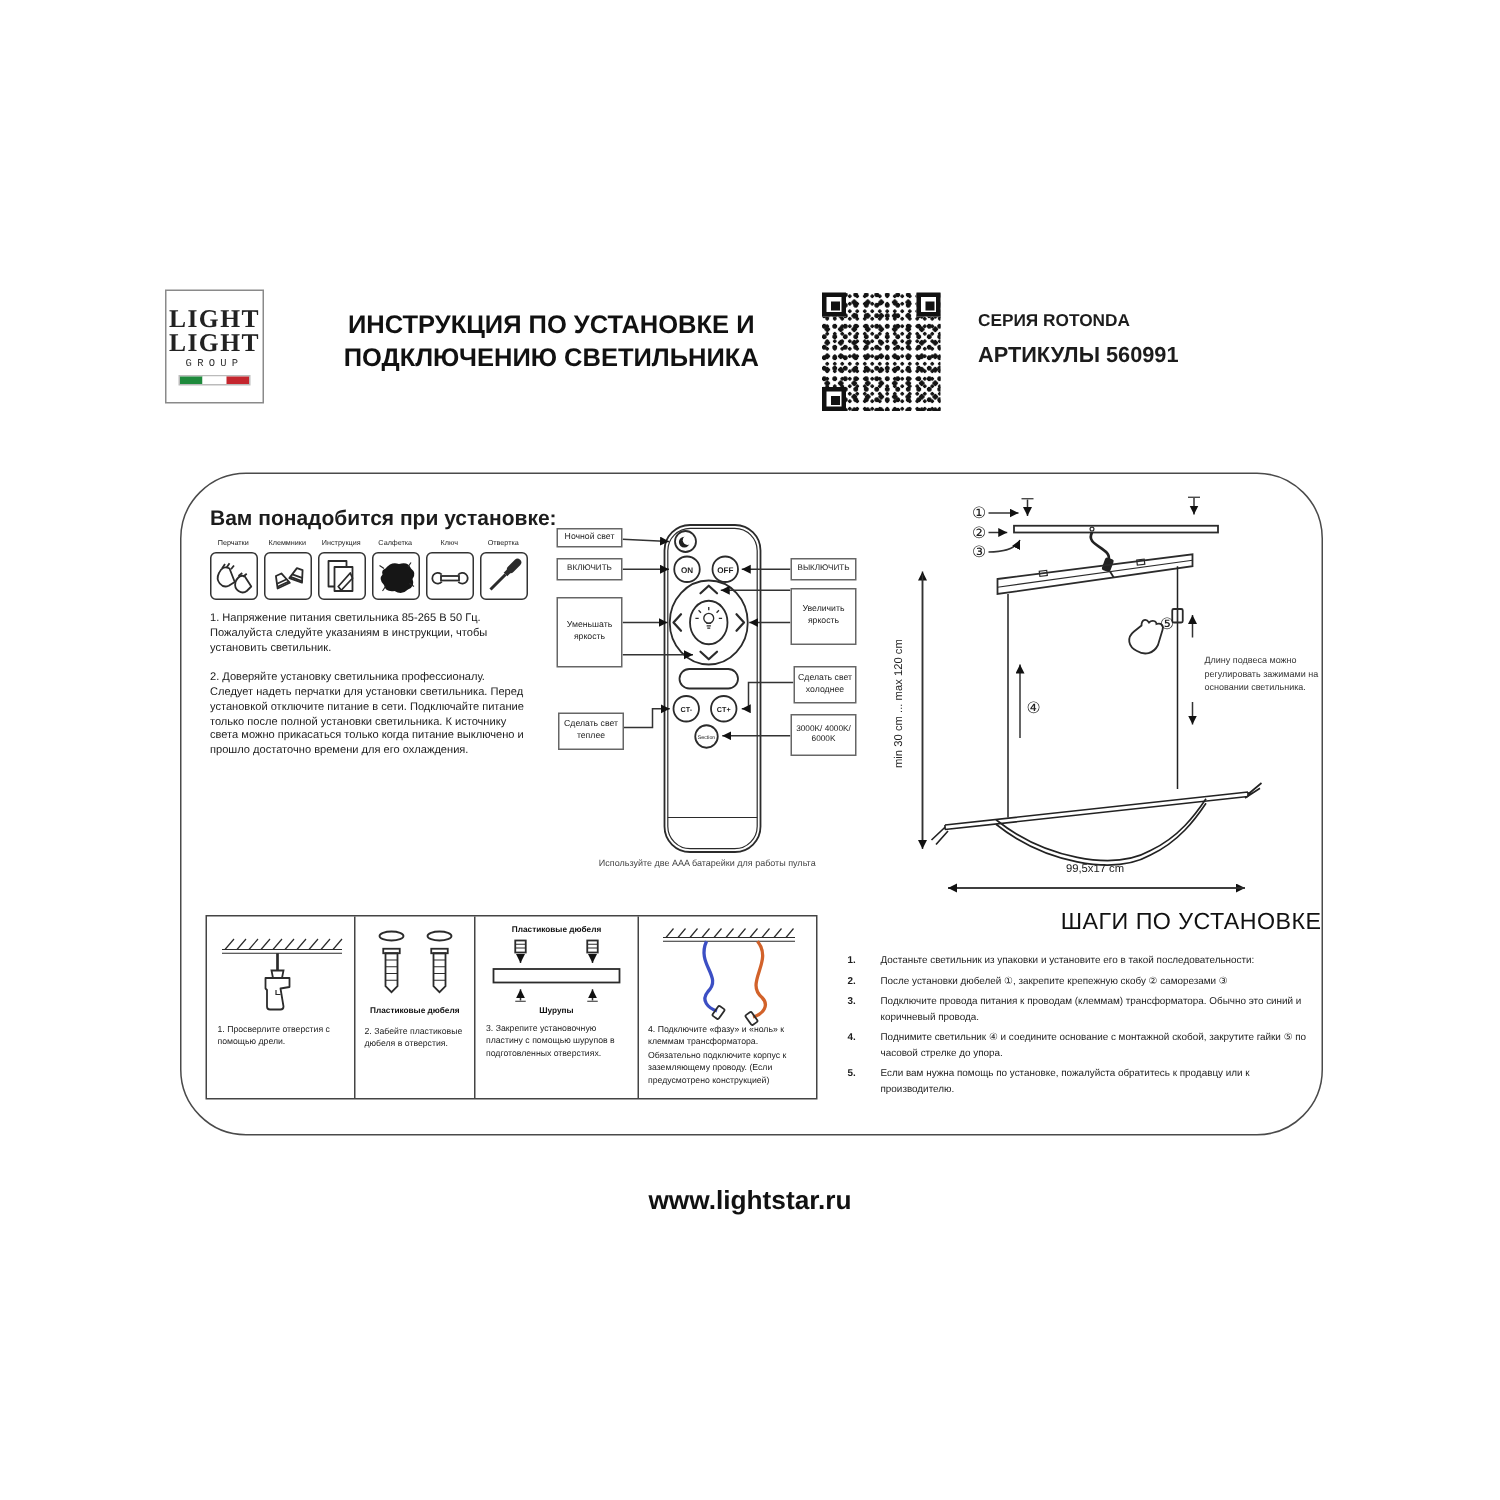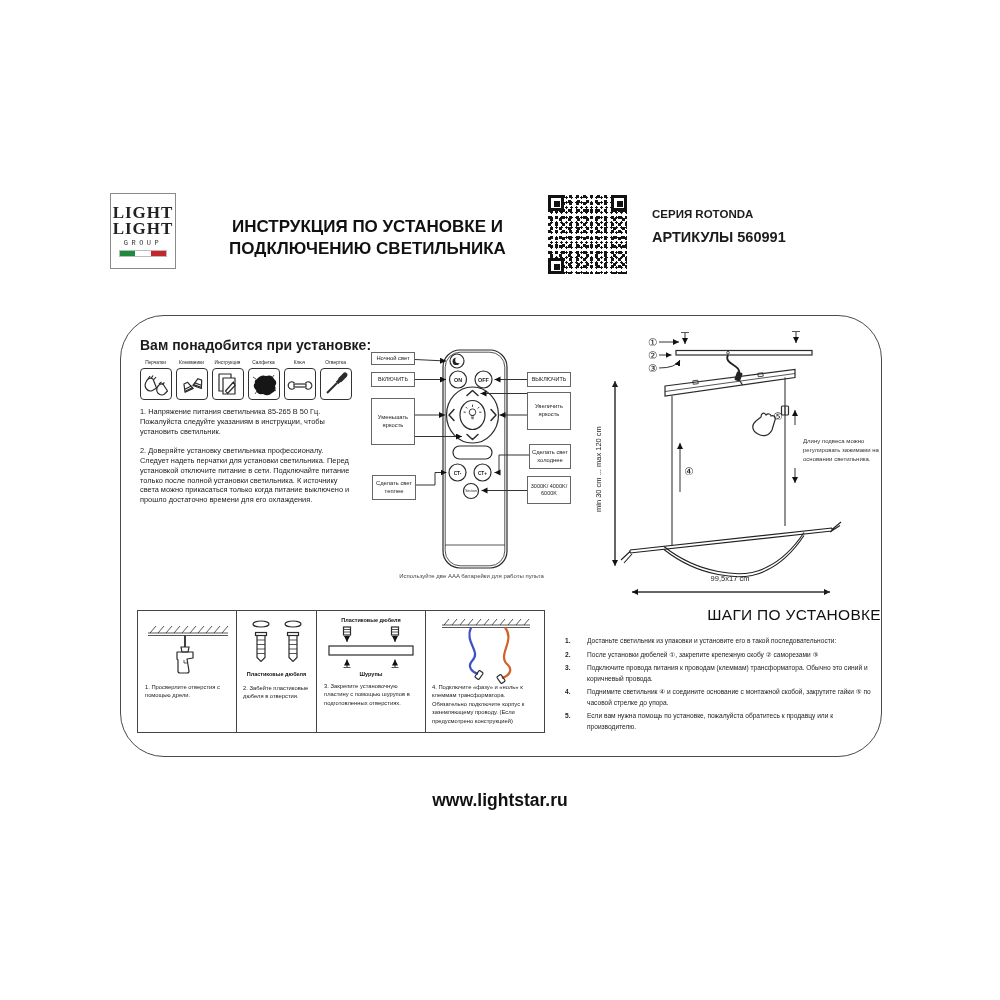--- a/index.html
+++ b/index.html
@@ -12,21 +12,21 @@
   .ld{fill:none;stroke:#333;stroke-width:1;}
   text{font-family:"Liberation Sans",sans-serif;}
 
   
   .logo-box{left:110px;top:193px;width:64px;height:74px;border:1px solid #8a8a8a;
             display:flex;flex-direction:column;align-items:center;justify-content:center;text-align:center;}
   .logo-word{font-family:"Liberation Serif",serif;font-weight:bold;font-size:17px;line-height:0.92;letter-spacing:1px;color:#222;}
   .logo-group{font-family:Liberation Mono, monospace;font-size:7px;letter-spacing:3.5px;margin-top:2px;color:#333;}
   .logo-flag{margin-top:3px;width:46px;height:5px;display:flex;border:0.5px solid #bbb;}
   .logo-flag span{flex:1;height:100%;}
-  .title{left:200px;top:206px;width:335px;text-align:center;font-weight:bold;font-size:17px;line-height:1.3;color:#111;margin-top:10px;}
+  .title{left:200px;top:206px;width:335px;text-align:center;font-weight:bold;font-size:17px;line-height:1.3;color:#111;}
   .qr{left:546px;top:193px;width:79px;height:79px;background-color:#fff;padding:2px;
       background-image:
         radial-gradient(#141414 33%,transparent 36%),
         radial-gradient(#141414 30%,transparent 34%),
         radial-gradient(#141414 26%,transparent 30%);
       background-size:7px 7px,5px 5px,9px 9px;background-position:0 0,3px 2px,1px 4px;background-clip:content-box;}
   .qr .fp{position:absolute;width:16px;height:16px;border:3px solid #111;background:#fff;box-sizing:border-box;}
   .qr .fp::after{content:"";position:absolute;left:3px;top:3px;width:6px;height:6px;background:#111;}
   .series-wrap{left:652px;top:208px;width:212px;text-align:left;}
   .series{font-size:11.5px;font-weight:bold;}

